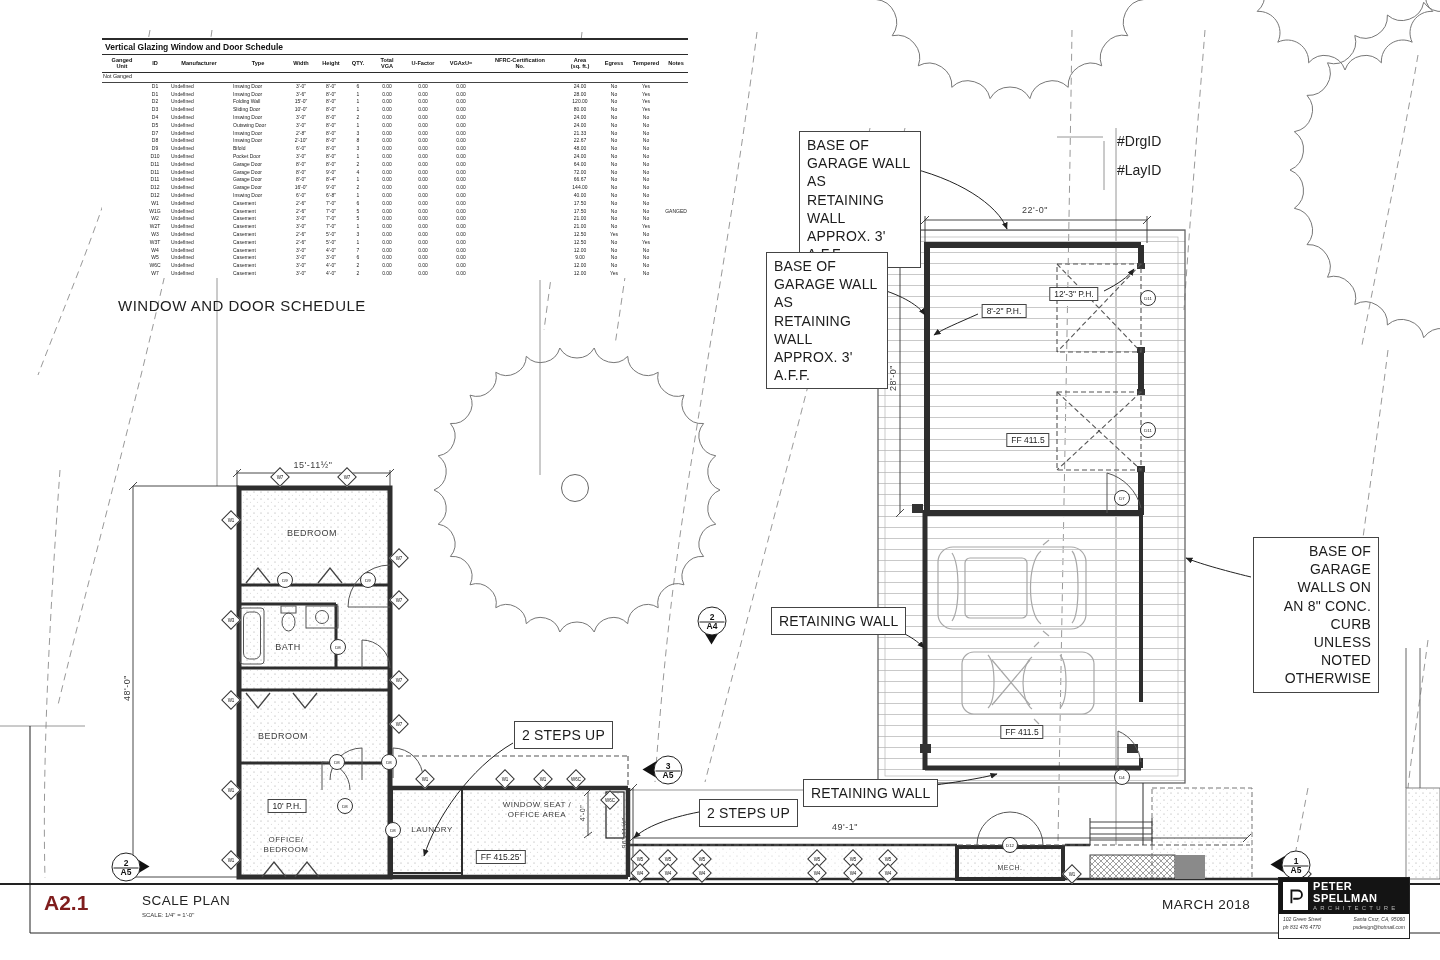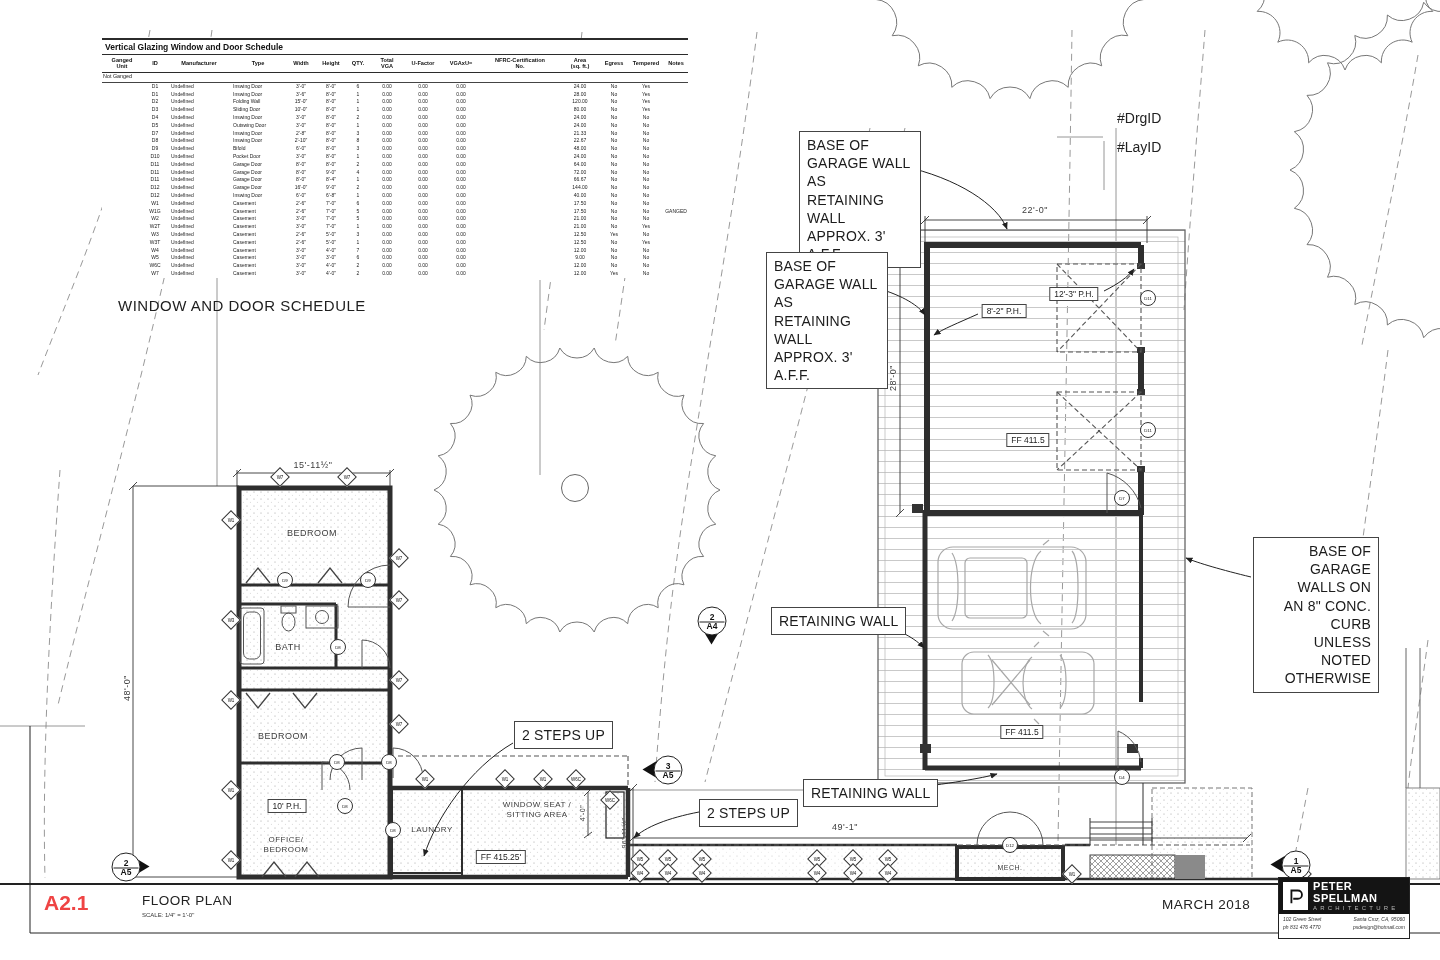--- a/index.html
+++ b/index.html
@@ -14,21 +14,21 @@
             padding:2px 1px;border-bottom:1.6px solid #2b2b2b;white-space:pre-line;line-height:1.15;}
   .sched td{font-size:5px;color:#222;text-align:center;padding:0 1px;height:7.8px;line-height:7.8px;
             overflow:hidden;white-space:nowrap;}
   .sched td.tl{text-align:left;padding-left:3px;}
   .sched .grp td{font-size:5.4px;text-align:left;border-bottom:0.8px solid #444;height:9px;}
   
   .lbl{position:absolute;transform:translate(-50%,-50%);white-space:pre-line;text-align:center;
        color:#3c3c3c;letter-spacing:.5px;z-index:5;line-height:1.25;}
   .rot{transform:translate(-50%,-50%) rotate(-90deg);}
   .caption{position:absolute;left:118px;top:297px;font-size:15px;letter-spacing:.5px;color:#1e1e1e;z-index:5;}
-  .idtag{position:absolute;font-size:14px;color:#222;z-index:5;}
+  .idtag{position:absolute;font-size:14px;color:#222;z-index:5;margin-top:23px;}
   .sbox{position:absolute;transform:translate(-50%,-50%);border:1px solid #444;background:#fff;
         padding:1px 4px;font-size:8.5px;color:#1c1c1c;white-space:nowrap;z-index:5;}
   .cbox{position:absolute;border:1.2px solid #444;background:#fff;padding:4px 7px;font-size:14px;
         line-height:1.3;color:#1c1c1c;white-space:pre-line;z-index:5;letter-spacing:.2px;}
   .cbox.center{text-align:center;}
   .cbox.right{text-align:right;}
   
   .dmark{position:absolute;width:14px;height:14px;transform:translate(-50%,-50%);z-index:6;}
   .dmark i{position:absolute;inset:0;background:#fff;border:1px solid #333;transform:rotate(45deg);}
   .dmark span{position:absolute;inset:0;display:flex;align-items:center;justify-content:center;
@@ -42,21 +42,21 @@
   .smark .circ span{font-size:8.5px;line-height:1.05;color:#111;font-weight:bold;}
   .smark .circ::after{content:"";position:absolute;left:1px;right:1px;top:50%;border-top:1px solid #222;}
   .smark .arr{position:absolute;width:0;height:0;z-index:1;}
   .sm-right .arr{left:23px;top:50%;transform:translateY(-50%);
         border-top:9px solid transparent;border-bottom:9px solid transparent;border-left:15px solid #111;}
   .sm-left .arr{right:23px;top:50%;transform:translateY(-50%);
         border-top:9px solid transparent;border-bottom:9px solid transparent;border-right:15px solid #111;}
   .sm-down .arr{top:23px;left:50%;transform:translateX(-50%);
         border-left:9px solid transparent;border-right:9px solid transparent;border-top:15px solid #111;}
   
-  .tb-num{position:absolute;left:44px;top:891px;font-size:21px;font-weight:bold;color:#ef4444;z-index:8;}
+  .tb-num{position:absolute;left:44px;top:891px;font-size:21px;font-weight:bold;color:#7f1d1d;z-index:8;}
   .tb-title{position:absolute;left:142px;top:893px;font-size:13.5px;letter-spacing:.5px;color:#222;z-index:8;}
   .tb-scale{position:absolute;left:142px;top:912px;font-size:6px;color:#333;z-index:8;}
   .tb-project{position:absolute;left:722px;top:889px;transform:translateX(-50%);font-size:26px;
         font-weight:bold;letter-spacing:1px;color:#161616;z-index:8;}
   .tb-date{position:absolute;left:1162px;top:897px;font-size:13.5px;color:#222;letter-spacing:.5px;z-index:8;}
   .tb-logo{position:absolute;left:1278px;top:877px;width:132px;height:62px;border:1px solid #222;
         background:#fff;box-sizing:border-box;z-index:9;}
   .tb-logo-band{height:36px;background:#141414;display:flex;align-items:center;}
   .tb-logo-mark{width:28px;height:28px;background:#fff;margin:0 5px 0 4px;display:flex;align-items:center;justify-content:center;}
   .tb-logo-names{color:#fff;}
@@ -732,21 +732,21 @@
 <div class="idtag" style="left:1117px;top:110px;">#DrgID</div>
 <div class="idtag" style="left:1117px;top:139px;">#LayID</div>
 
 <div class="lbl" style="left:312px;top:534px;font-size:9px;">BEDROOM</div>
 <div class="lbl" style="left:288px;top:648px;font-size:9px;">BATH</div>
 <div class="lbl" style="left:283px;top:737px;font-size:9px;">BEDROOM</div>
 <div class="lbl" style="left:286px;top:845px;font-size:8px;">OFFICE/
 BEDROOM</div>
 <div class="lbl" style="left:432px;top:830px;font-size:8px;">LAUNDRY</div>
 <div class="lbl" style="left:537px;top:810px;font-size:8px;">WINDOW SEAT /
-SITTING AREA</div>
+OFFICE AREA</div>
 <div class="lbl" style="left:1010px;top:868px;font-size:7px;">MECH.</div>
 
 <div class="lbl" style="left:313px;top:466px;font-size:9px;">15'-11½"</div>
 <div class="lbl rot" style="left:128px;top:688px;font-size:9px;">48'-0"</div>
 <div class="lbl" style="left:1035px;top:211px;font-size:9px;">22'-0"</div>
 <div class="lbl rot" style="left:894px;top:378px;font-size:9px;">28'-0"</div>
 <div class="lbl" style="left:845px;top:828px;font-size:9px;">49'-1"</div>
 <div class="lbl rot" style="left:625px;top:833px;font-size:7px;">96'-11½"</div>
 <div class="lbl rot" style="left:583px;top:813px;font-size:7px;">4'-0"</div>
 
@@ -932,21 +932,21 @@
       <div class="smark sm-left" style="left: 1295px; top: 864px;">
         <div class="arr"></div>
         <div class="circ">
           <span>1</span>
           <span>A5</span>
         </div>
       </div>
     </div>
 
 <div class="tb-num">A2.1</div>
-<div class="tb-title">FLOOR PLAN</div>
+<div class="tb-title">SCALE PLAN</div>
 <div class="tb-scale">SCALE: 1/4"  =  1'-0"</div>
 <div class="tb-date">MARCH 2018</div>
 <div class="tb-logo">
   <div class="tb-logo-band">
     <div class="tb-logo-mark">
       <svg width="22" height="22" viewBox="0 0 24 24">
             <path d="M7 20 V6 h7 a4.5 4.5 0 0 1 0 9 h-5" fill="none" stroke="#111" stroke-width="2"></path>
           </svg>
     </div>
     <div class="tb-logo-names">

